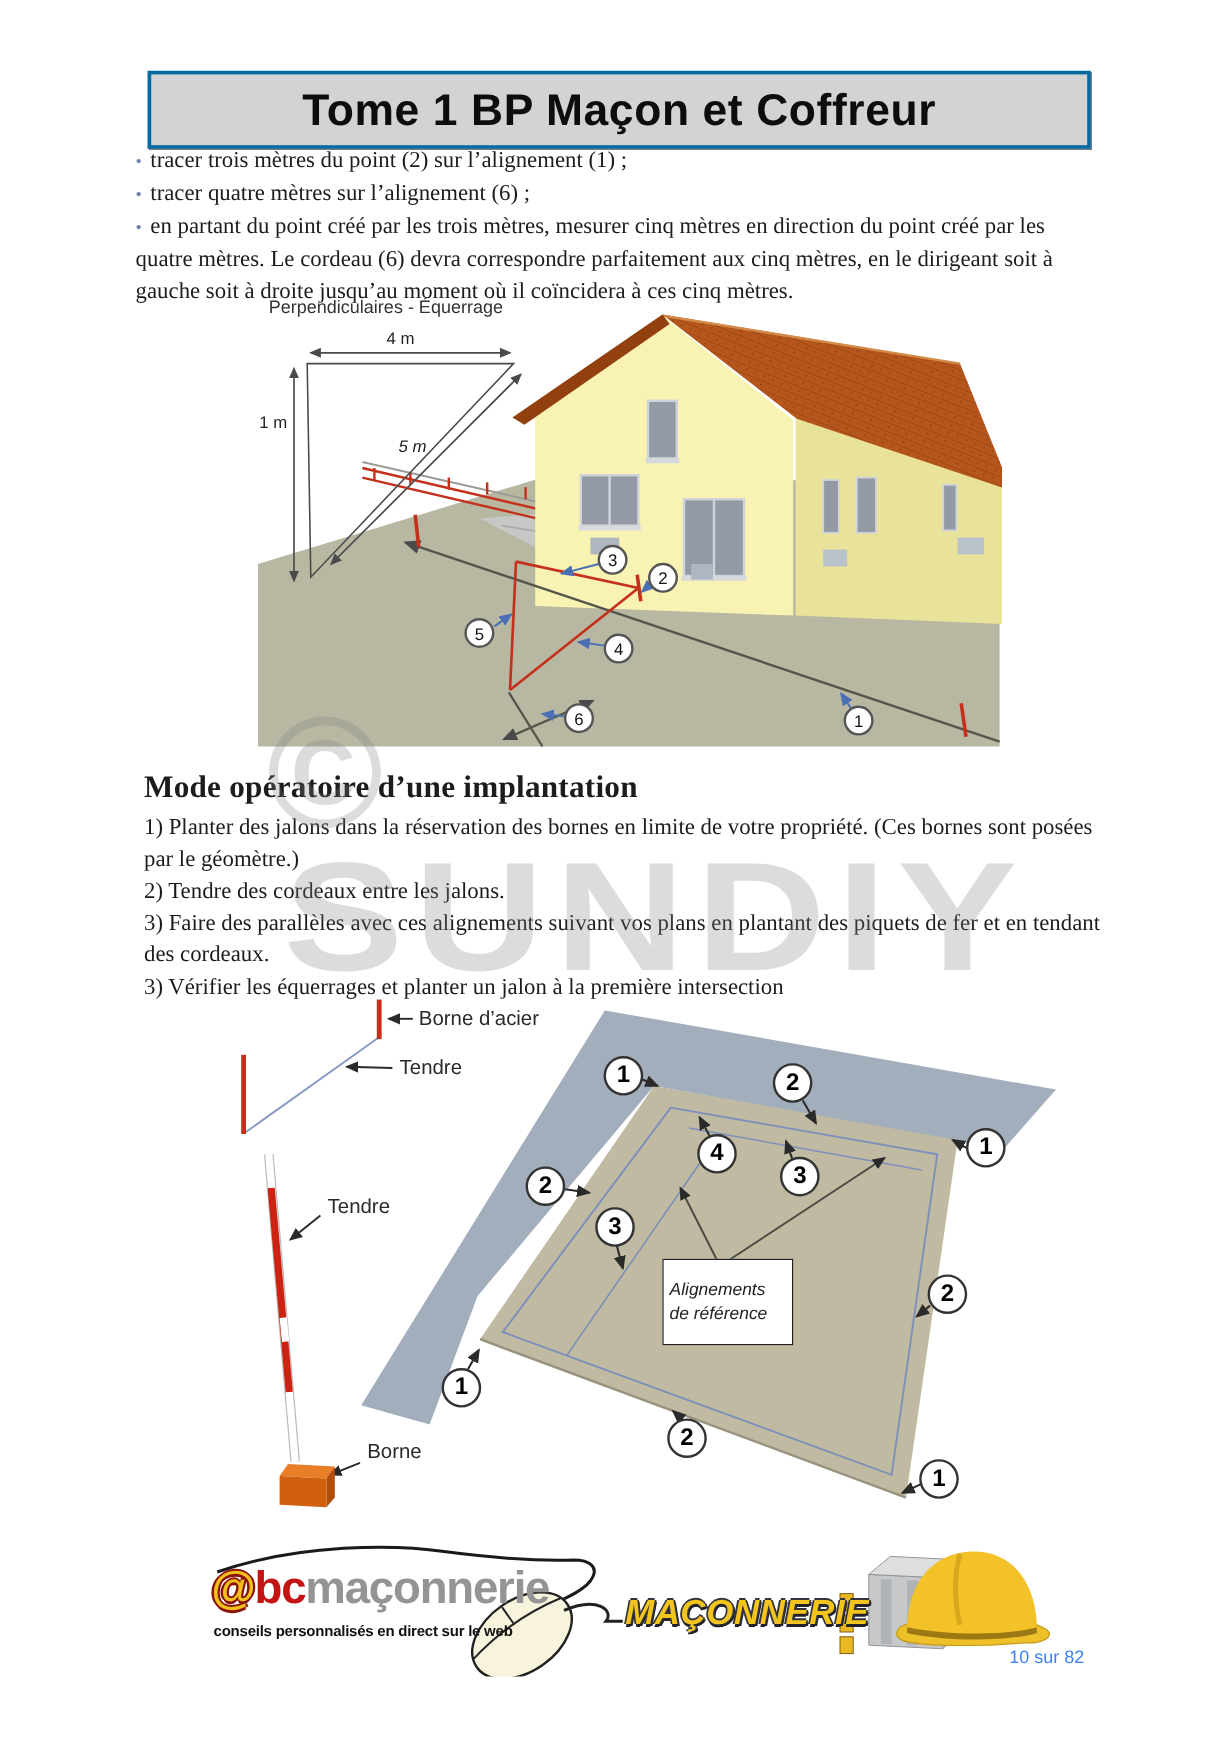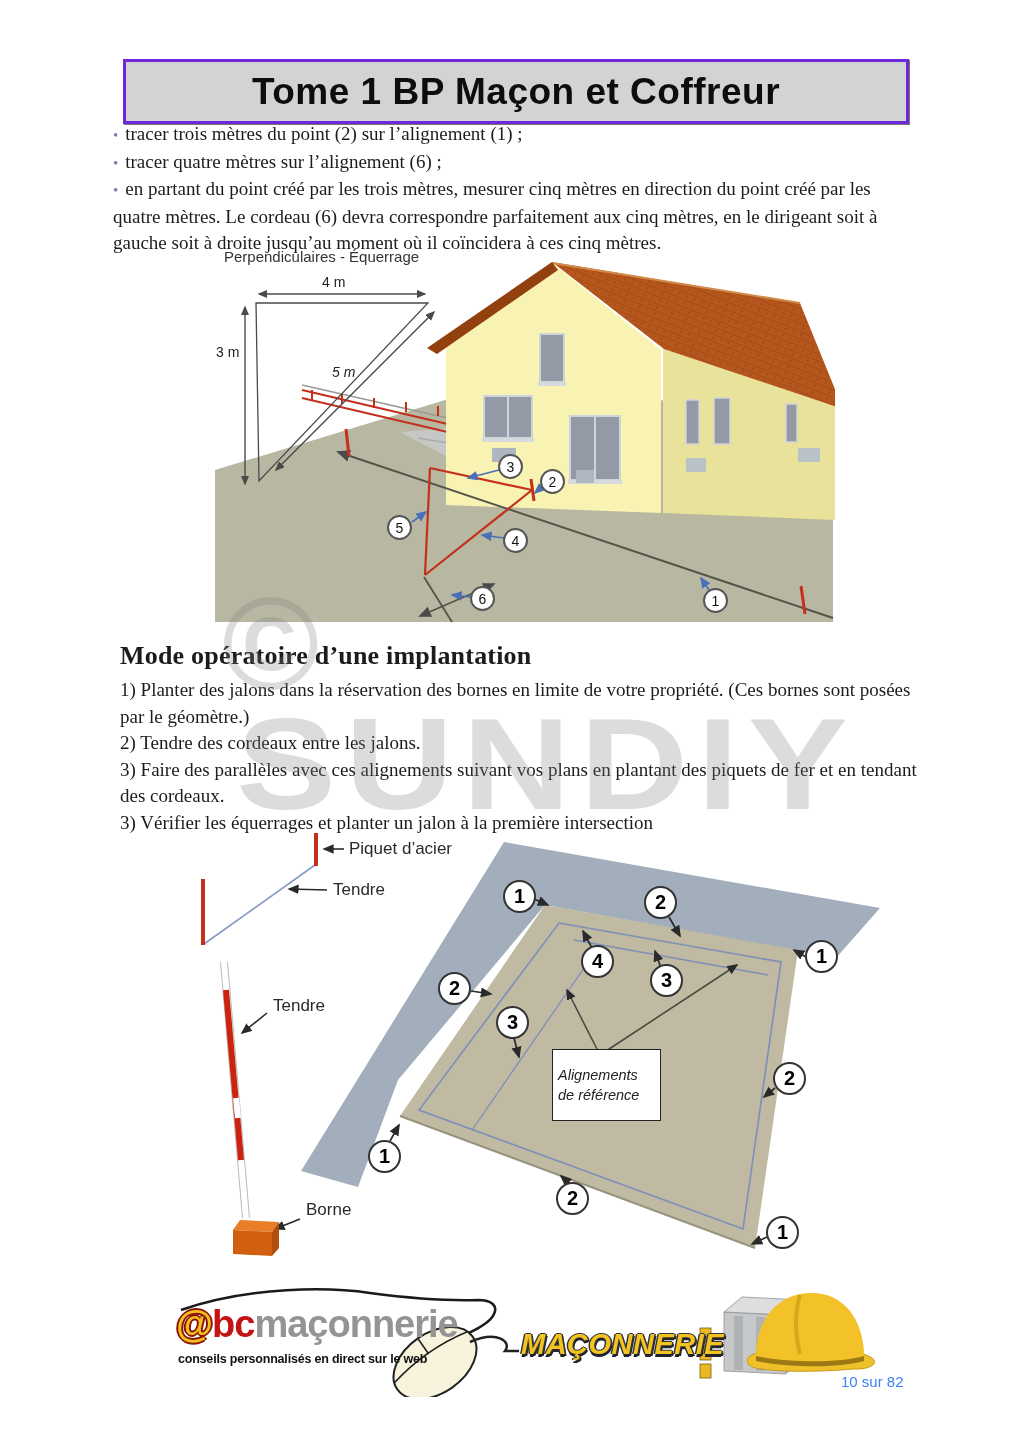--- a/index.html
+++ b/index.html
@@ -1,21 +1,21 @@
 <!DOCTYPE html>
 <html><head>
 <meta charset="utf-8">
 <style>
   html,body{margin:0;padding:0;background:#fff;}
   #page{position:relative;width:1024px;height:1449px;background:#ffffff;overflow:hidden;
         font-family:"Liberation Serif",serif;color:#1c1c1c;}
   .abs{position:absolute;}
   
   #title-box{left:123px;top:59px;width:780px;height:59px;background:#d3d3d3;
-     border:3px solid #6d28d9;box-shadow:1px 1px 0 #777;display:flex;align-items:center;justify-content:center;}
+     border:3px solid #0369a1;box-shadow:1px 1px 0 #777;display:flex;align-items:center;justify-content:center;}
   #title-box h1{margin:0;font-family:"Liberation Sans",sans-serif;font-weight:bold;
      font-size:37px;color:#0d0d0d;letter-spacing:0.5px;}
   
   .bodytext{width:800px;font-size:19px;line-height:26.5px;}
   .bodytext p{margin:0;}
   .bu{color:#7282ae;font-size:15px;margin-right:7px;}
   #section-heading{left:120px;top:641px;font-weight:bold;font-size:26px;letter-spacing:0.2px;}
   
   .wm{font-family:"Liberation Sans",sans-serif;font-weight:bold;color:rgba(130,130,130,0.28);
       pointer-events:none;z-index:6;}
@@ -147,21 +147,21 @@
       <line x1="544" y1="485" x2="535" y2="493" marker-end="url(#ahb)"></line>
       <line x1="412" y1="522" x2="426" y2="512" marker-end="url(#ahb)"></line>
       <line x1="504" y1="538" x2="482" y2="535" marker-end="url(#ahb)"></line>
       <line x1="471" y1="597" x2="452" y2="595" marker-end="url(#ahb)"></line>
       <line x1="709" y1="590" x2="701" y2="578" marker-end="url(#ahb)"></line>
     </g>
   </svg>
 
   <div class="abs dlabel" id="d1-caption">Perpendiculaires - Équerrage</div>
   <div class="abs dim" style="left:322px;top:274px;">4 m</div>
-  <div class="abs dim" style="left:216px;top:344px;">3 m</div>
+  <div class="abs dim" style="left:216px;top:344px;">1 m</div>
   <div class="abs dim" style="left:332px;top:364px;font-style:italic;">5 m</div>
 
   <div class="abs marker marker-sm" style="left:498px;top:454px;">3</div>
   <div class="abs marker marker-sm" style="left:540px;top:469px;">2</div>
   <div class="abs marker marker-sm" style="left:387px;top:515px;">5</div>
   <div class="abs marker marker-sm" style="left:503px;top:528px;">4</div>
   <div class="abs marker marker-sm" style="left:470px;top:586px;">6</div>
   <div class="abs marker marker-sm" style="left:703px;top:588px;">1</div>
 
   <div class="abs wm" id="wm-copy">©</div>
@@ -231,21 +231,21 @@
       <line x1="226" y1="990" x2="241" y2="1160" stroke="#cc2211" stroke-width="6"></line>
       <line x1="236" y1="1098" x2="238" y2="1118" stroke="#ffffff" stroke-width="6"></line>
     </g>
     <g>
       <polygon points="233,1230 240,1220 279,1222 272,1232" fill="#e87f28"></polygon>
       <polygon points="272,1232 279,1222 279,1248 272,1256" fill="#b24e0c"></polygon>
       <polygon points="233,1230 272,1232 272,1256 233,1254" fill="#d06010"></polygon>
     </g>
   </svg>
 
-  <div class="abs dlabel" style="left:349px;top:839px;">Piquet d’acier</div>
+  <div class="abs dlabel" style="left:349px;top:839px;">Borne d’acier</div>
   <div class="abs dlabel" style="left:333px;top:880px;">Tendre</div>
   <div class="abs dlabel" style="left:273px;top:996px;">Tendre</div>
   <div class="abs dlabel" style="left:306px;top:1200px;">Borne</div>
   <div class="abs" id="align-box">Alignements de référence</div>
 
   <div class="abs marker marker-lg" style="left:503px;top:880px;">1</div>
   <div class="abs marker marker-lg" style="left:644px;top:886px;">2</div>
   <div class="abs marker marker-lg" style="left:805px;top:940px;">1</div>
   <div class="abs marker marker-lg" style="left:581px;top:945px;">4</div>
   <div class="abs marker marker-lg" style="left:650px;top:964px;">3</div>

